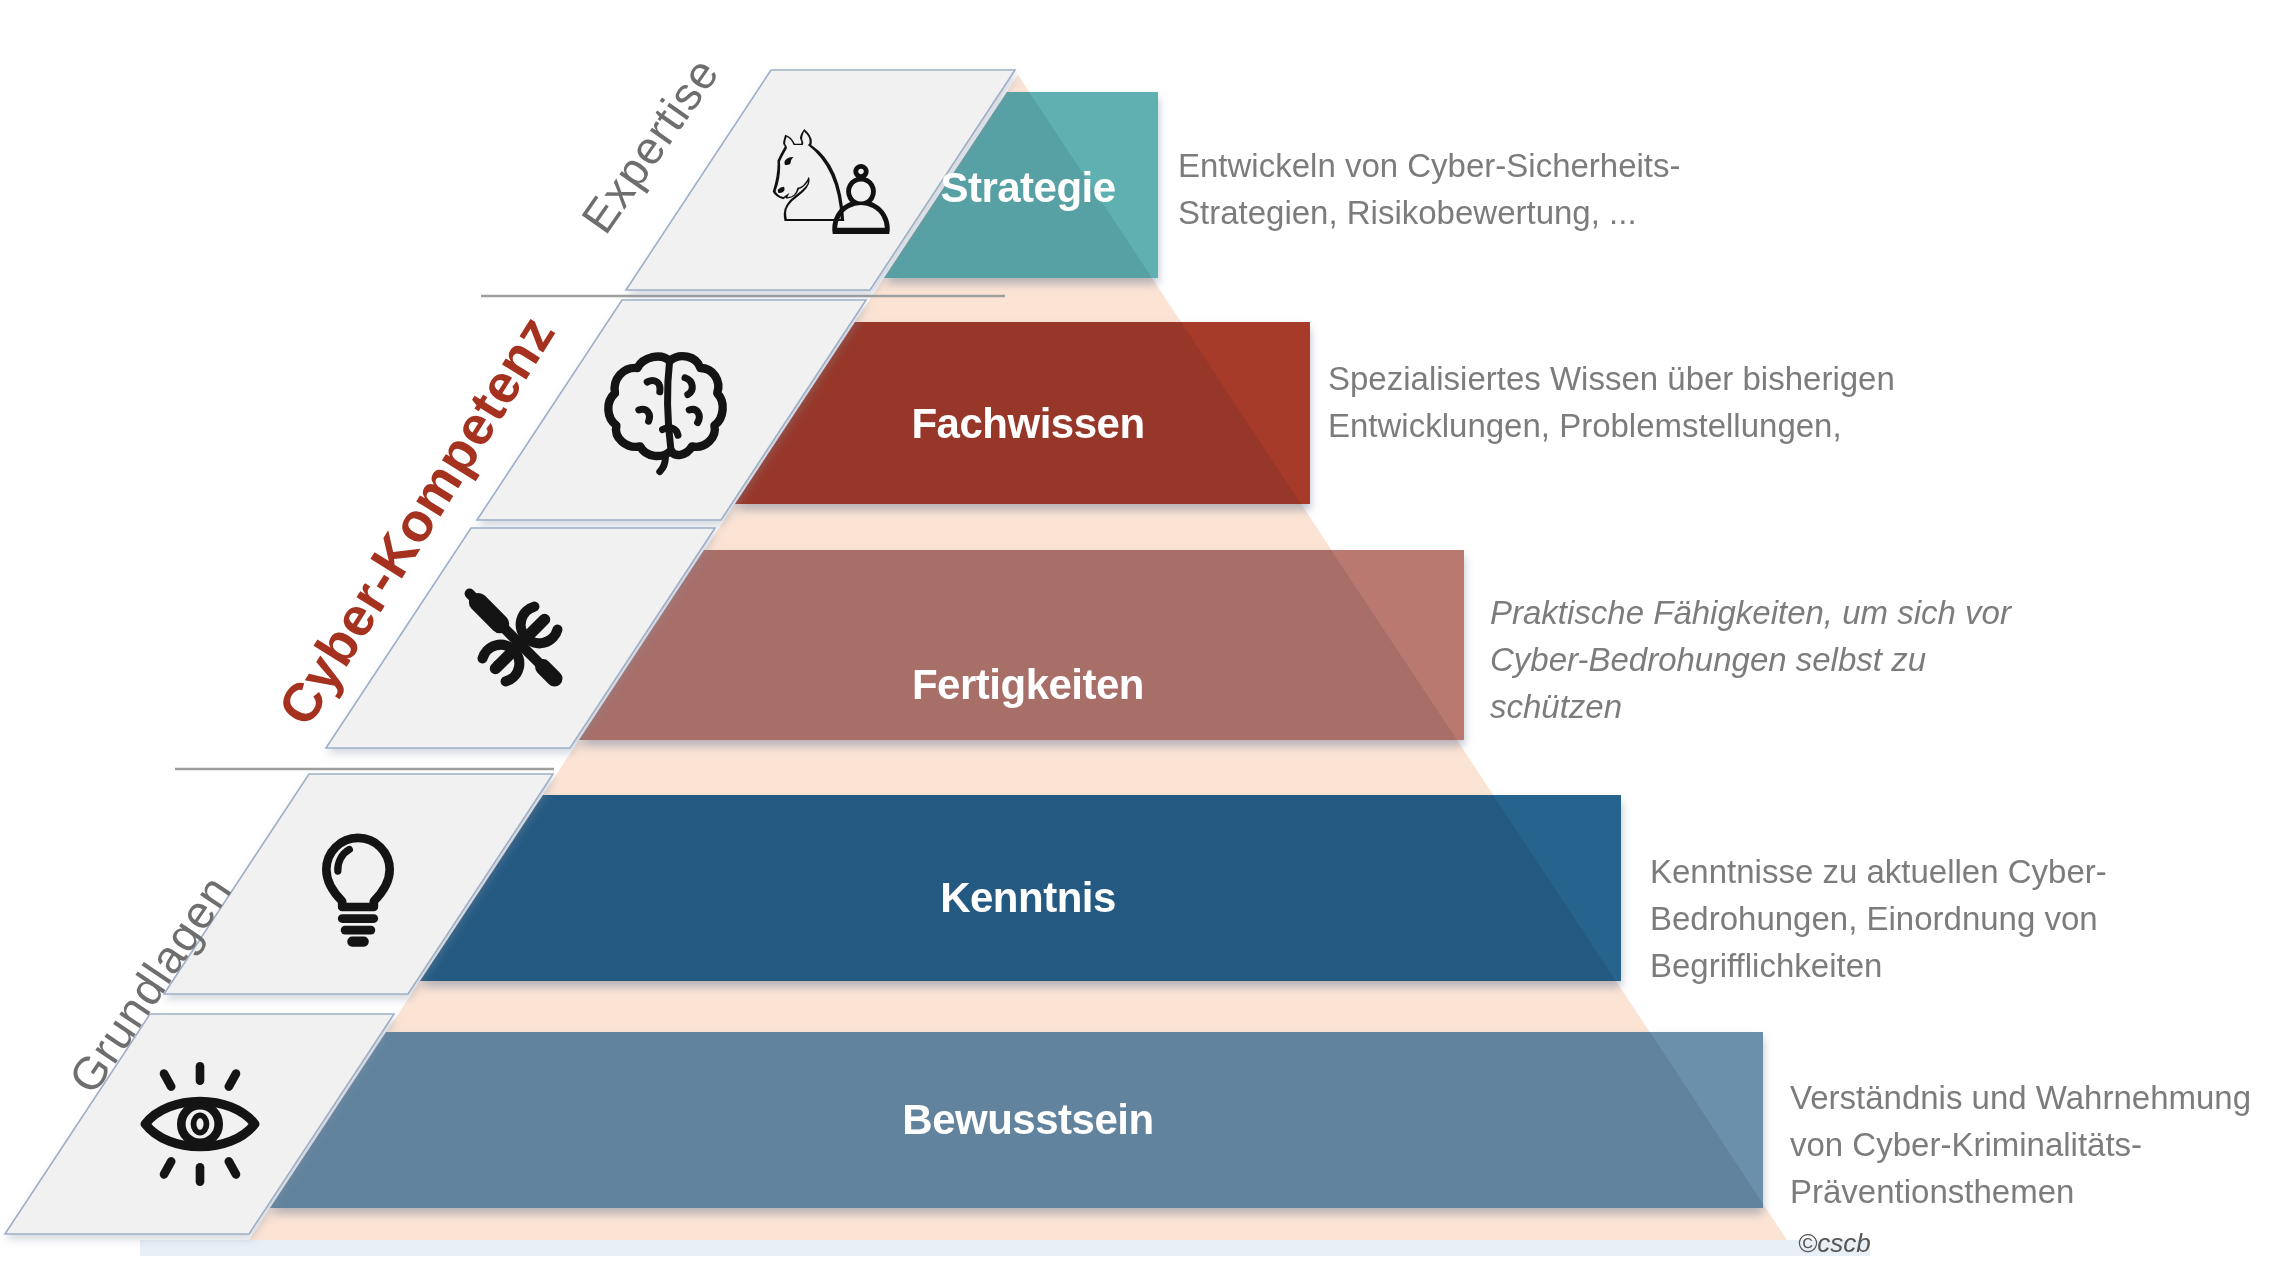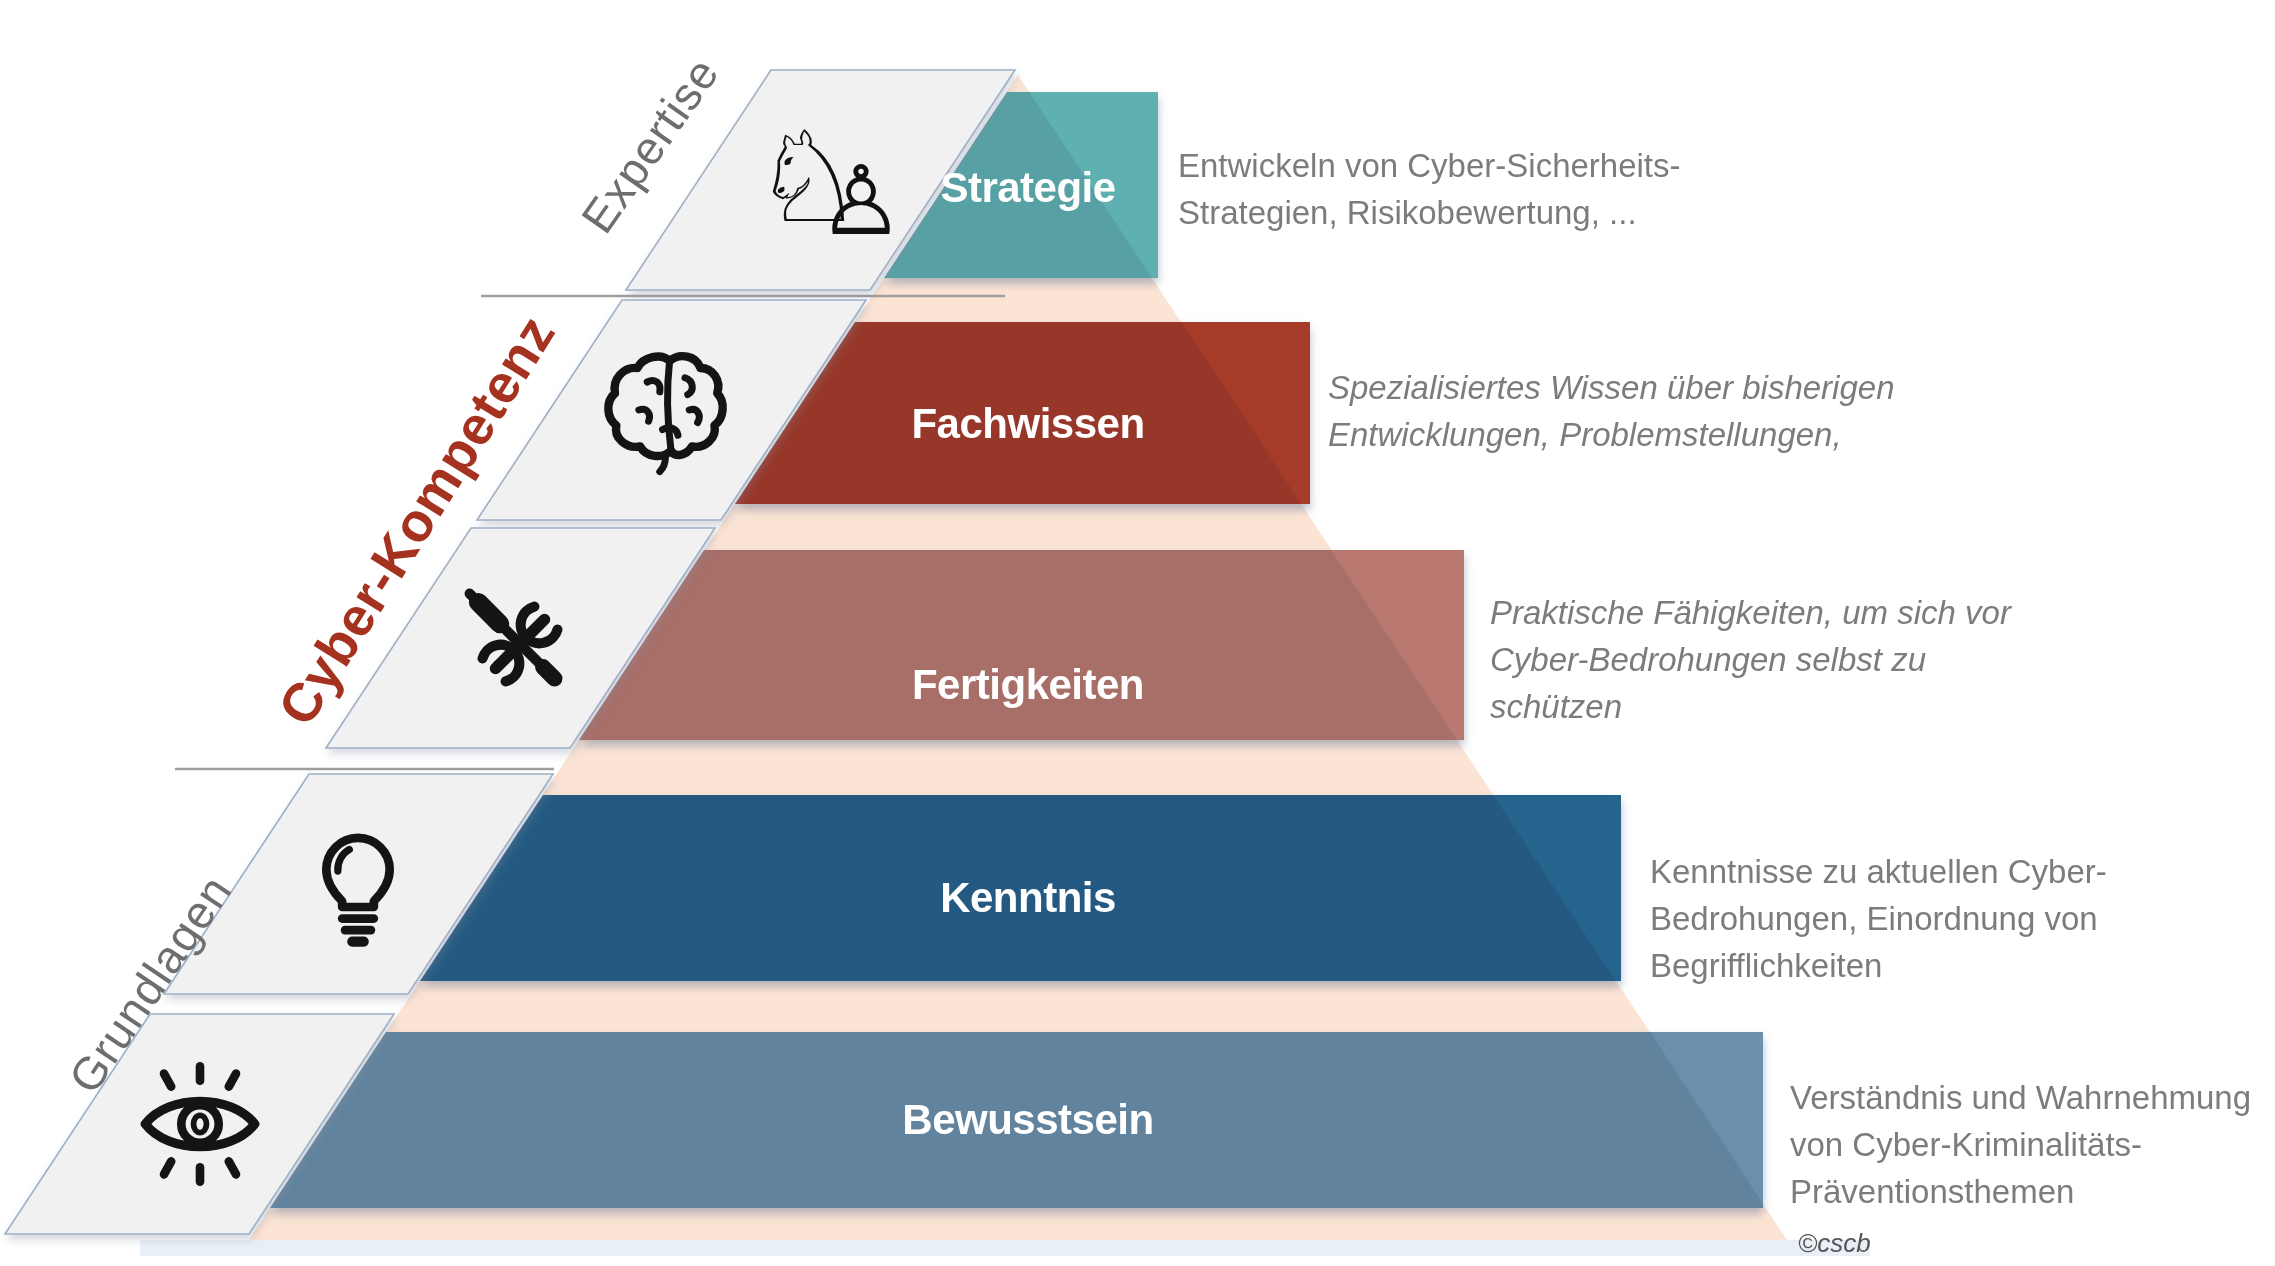--- a/index.html
+++ b/index.html
@@ -115,21 +115,21 @@
   <div class="abs band-label" style="left:778px;top:158px;">Strategie</div>
   <div class="abs band-label" style="left:778px;top:394px;">Fachwissen</div>
   <div class="abs band-label" style="left:778px;top:621px;margin-top:34px;">Fertigkeiten</div>
   <div class="abs band-label" style="left:778px;top:868px;">Kenntnis</div>
   <div class="abs band-label" style="left:778px;top:1090px;">Bewusstsein</div>
 
   <div class="abs desc" style="left:1178px;top:142px;">
     <div>Entwickeln von Cyber-Sicherheits-</div>
     <div>Strategien, Risikobewertung, ...</div>
   </div>
-  <div class="abs desc" style="left:1328px;top:364px;font-style:italic;">
+  <div class="abs desc" style="left:1328px;top:355px;">
     <div>Spezialisiertes Wissen über bisherigen</div>
     <div>Entwicklungen, Problemstellungen,</div>
   </div>
   <div class="abs desc" style="left:1490px;top:589px;font-style:italic;">
     <div>Praktische Fähigkeiten, um sich vor</div>
     <div>Cyber-Bedrohungen selbst zu</div>
     <div>schützen</div>
   </div>
   <div class="abs desc" style="left:1650px;top:824px;margin-top:24px;">
     <div>Kenntnisse zu aktuellen Cyber-</div>

